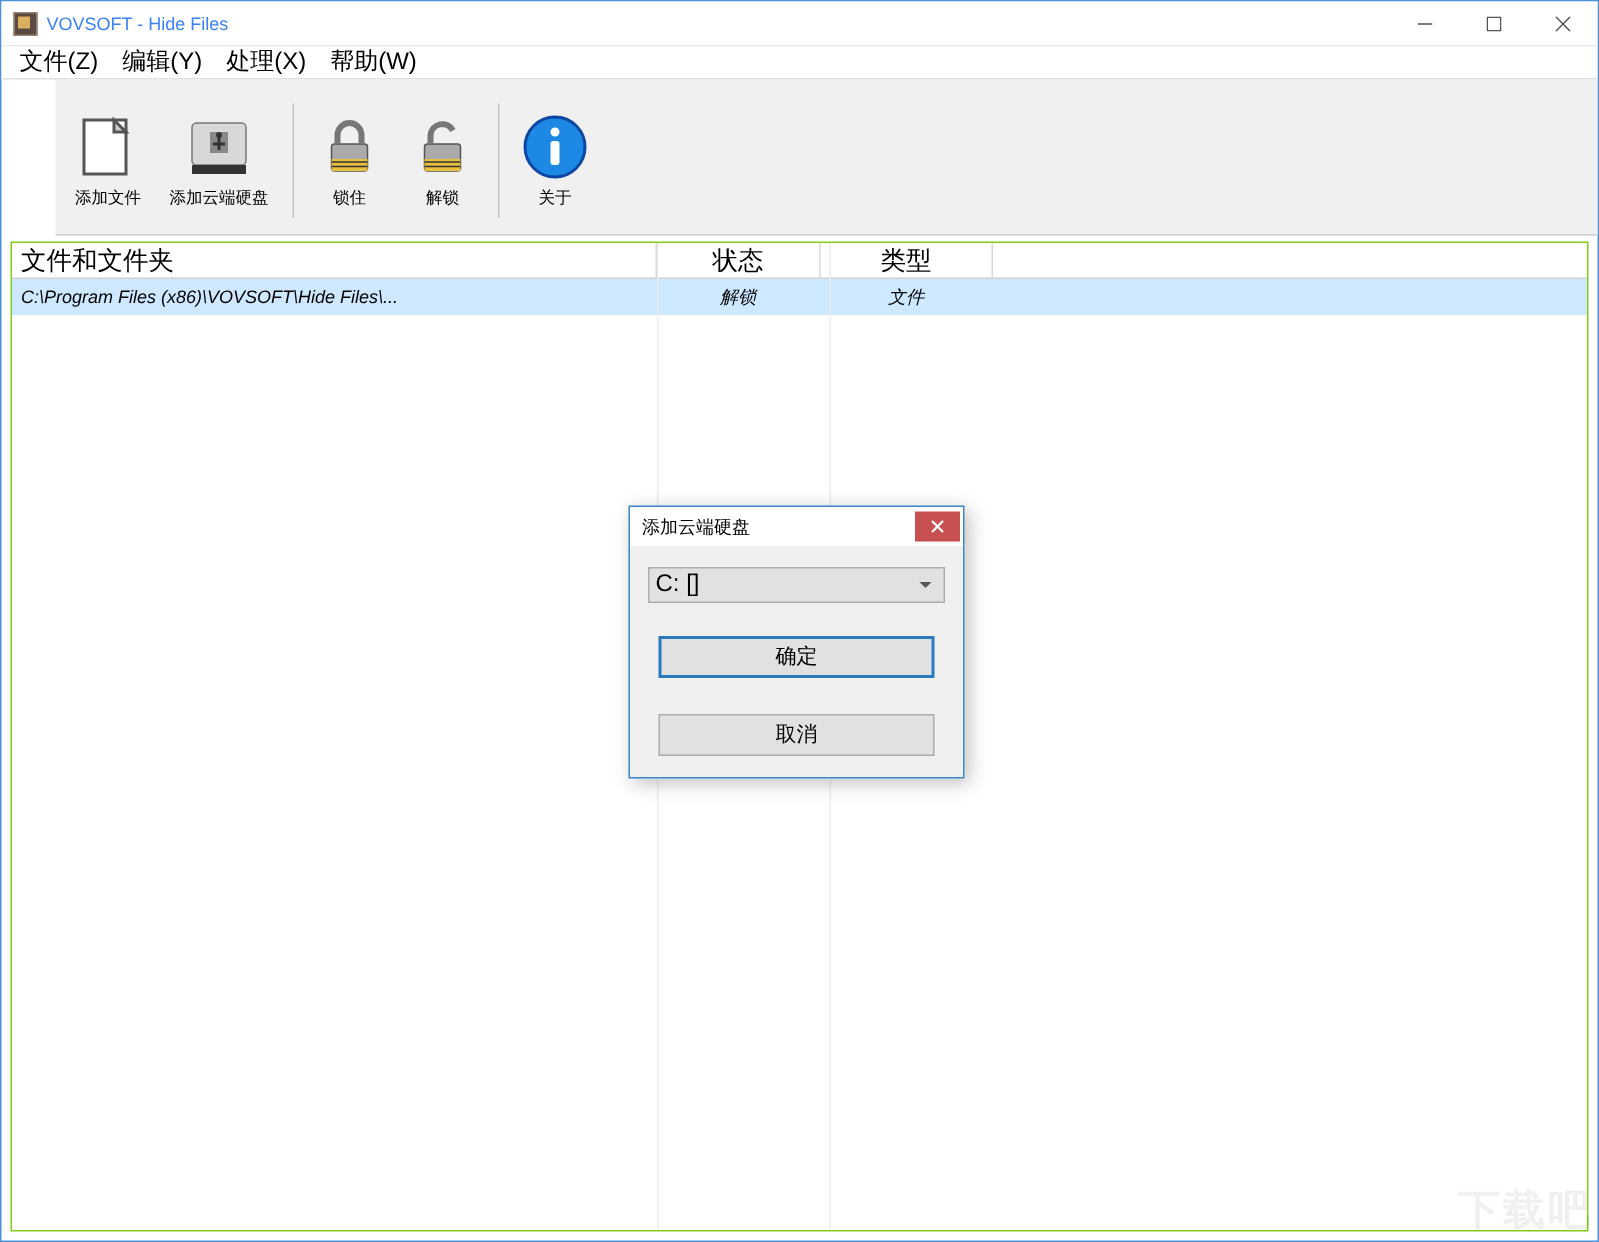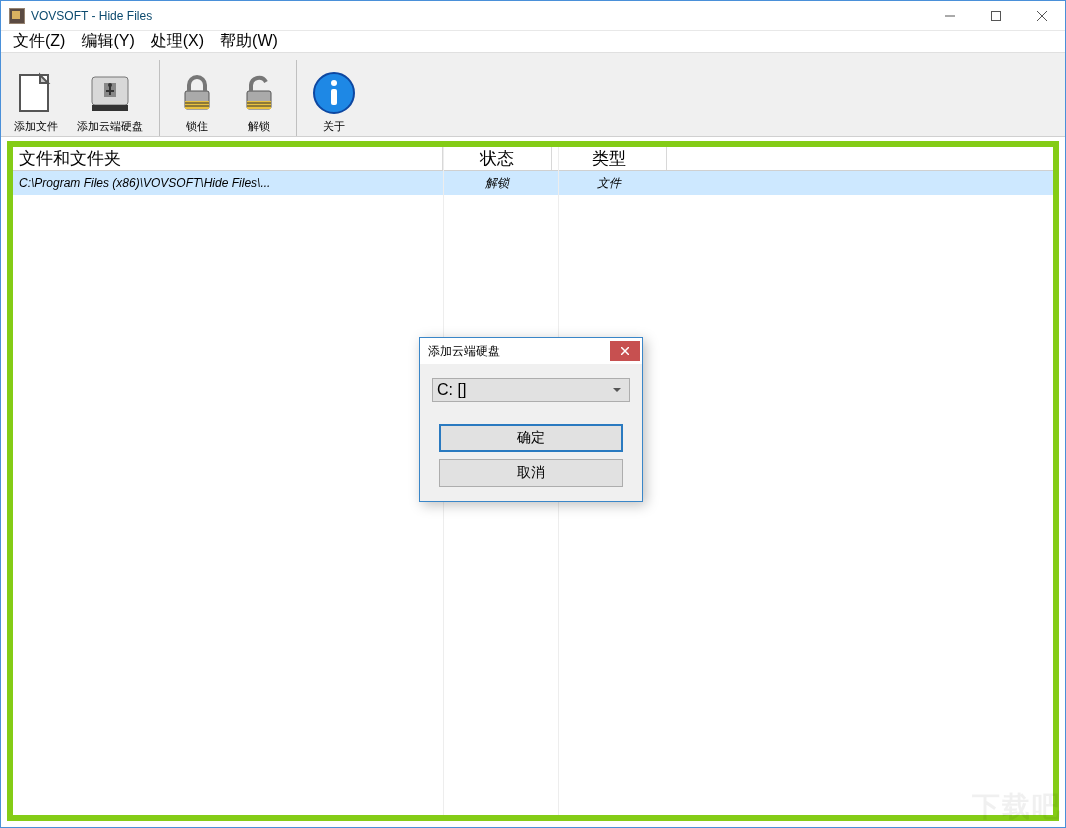--- a/index.html
+++ b/index.html
@@ -4,39 +4,39 @@
 <style>
 * { margin:0; padding:0; box-sizing:border-box; font-family:"Microsoft YaHei","SimSun",Arial,sans-serif; }
 html,body { width:1066px; height:828px; background:#eee; overflow:hidden; }
 
 .window { width:1066px; height:828px; background:#fff; border:1px solid #4a90d9; display:flex; flex-direction:column; }
 
 
 .titlebar { height:30px; background:#fff; display:flex; align-items:center; padding:0 0 0 8px; border-bottom:1px solid #e8e8e8; }
 .titlebar .app-icon { width:16px; height:16px; background:#5a4a42; border:1px solid #968370; margin-right:6px; position:relative; }
 .titlebar .app-icon:after{content:"";position:absolute;left:2px;top:2px;width:8px;height:8px;background:#d8b060;}
-.titlebar .title { flex:1; font-size:12px; color:#0c4a6e; }
+.titlebar .title { flex:1; font-size:12px; color:#3b82f6; }
 .win-btns { display:flex; height:100%; }
 .win-btn { width:46px; height:100%; display:flex; align-items:center; justify-content:center; color:#777; font-size:10px; cursor:pointer; }
 
 
 .menubar { height:22px; background:#fff; display:flex; align-items:center; padding:0 4px; font-size:16px; border-bottom:1px solid #e0e0e0; }
 .menu-item { padding:2px 8px; cursor:pointer; }
 
 
-.toolbar { height:84px; background:#f0f0f0; display:flex; align-items:flex-end; padding:4px 4px 0 4px; border-bottom:1px solid #d0d0d0; }
+.toolbar { height:104px; background:#f0f0f0; display:flex; align-items:center; padding:4px 4px 0 4px; border-bottom:1px solid #d0d0d0;margin-left:36px; }
 .tool-group { display:flex; }
 .tool-sep { width:1px; background:#c0c0c0; height:76px; margin:0 6px; }
 .tool-btn { width:62px; display:flex; flex-direction:column; align-items:center; cursor:pointer; padding:2px 0; }
 .tool-btn .ic { width:48px; height:48px; display:flex; align-items:center; justify-content:center; }
 .tool-btn .lbl { font-size:11px; margin-top:2px; text-align:center; white-space:nowrap; }
 .tool-btn.wide{ width:86px; }
 
 
-.table-area { flex:1; border:6px solid #84cc16; margin:4px 6px 6px 6px; background:#fff; overflow:hidden; }
+.table-area { flex:1; border:1px solid #84cc16; margin:4px 6px 6px 6px; background:#fff; overflow:hidden; }
 .t-head { display:flex; height:24px; border-bottom:1px solid #d0d0d0; font-family:"SimSun",serif; font-size:17px; }
 .t-head .th { border-right:1px solid #d8d8d8; padding:1px 6px; display:flex; align-items:center; }
 .t-body { font-family:Arial,"SimSun",serif; font-size:12px;font-style:italic; }
 .t-row { display:flex; height:24px; }
 .t-row.sel { background:#cde8ff; }
 .t-cell { padding:1px 6px; display:flex; align-items:center; border-right:1px solid transparent; }
 .c0{ width:430px; } .c1{ width:109px; justify-content:center;} .c2{ width:115px; justify-content:center;}
 .th.c1,.th.c2{ justify-content:center; }
 .gridlines { position:relative; }
 .gridlines:before{content:"";position:absolute;left:430px;top:0;bottom:0;width:1px;background:#ededed;}
@@ -45,21 +45,21 @@
 
 .dialog { position:absolute; left:419px; top:337px; width:224px; background:#f0f0f0; border:1px solid #3a86c8; box-shadow:3px 3px 12px rgba(0,0,0,.25); }
 .dlg-title { height:26px; background:#fff; display:flex; align-items:center; padding-left:8px; font-size:12px; }
 .dlg-title .t { flex:1; }
 .dlg-close { width:30px; height:20px; margin-right:2px; background:#c75050; color:#fff; display:flex; align-items:center; justify-content:center; font-size:11px; cursor:pointer; }
 .dlg-body { padding:14px 12px 14px 12px; }
 .dlg-select { width:198px; height:24px; background:#e1e1e1; border:1px solid #adadad; font-family:Arial; font-size:16px; padding:0 4px; cursor:pointer; appearance:none; -webkit-appearance:none; position:relative; display:flex; align-items:center; }
 .dlg-select:after{content:"";position:absolute;right:8px;top:9px;border:4px solid transparent;border-top-color:#555;}
 .dlg-btn { width:184px; height:28px; margin:0 auto; display:flex; align-items:center; justify-content:center; background:#e1e1e1; border:1px solid #adadad; font-size:14px; cursor:pointer; }
 .dlg-btn.primary { border:2px solid #2a7ac0; margin-top:22px; }
-.dlg-btn + .dlg-btn { margin-top:7px; }
+.dlg-btn + .dlg-btn { margin-top:24px; }
 
 
 svg{display:block;}
 
 
 .wm{position:absolute;right:4px;bottom:2px;font-size:28px;color:rgba(0,0,0,.06);font-weight:bold;letter-spacing:2px;pointer-events:none;}
 </style>
 </head>
 <body>
 

